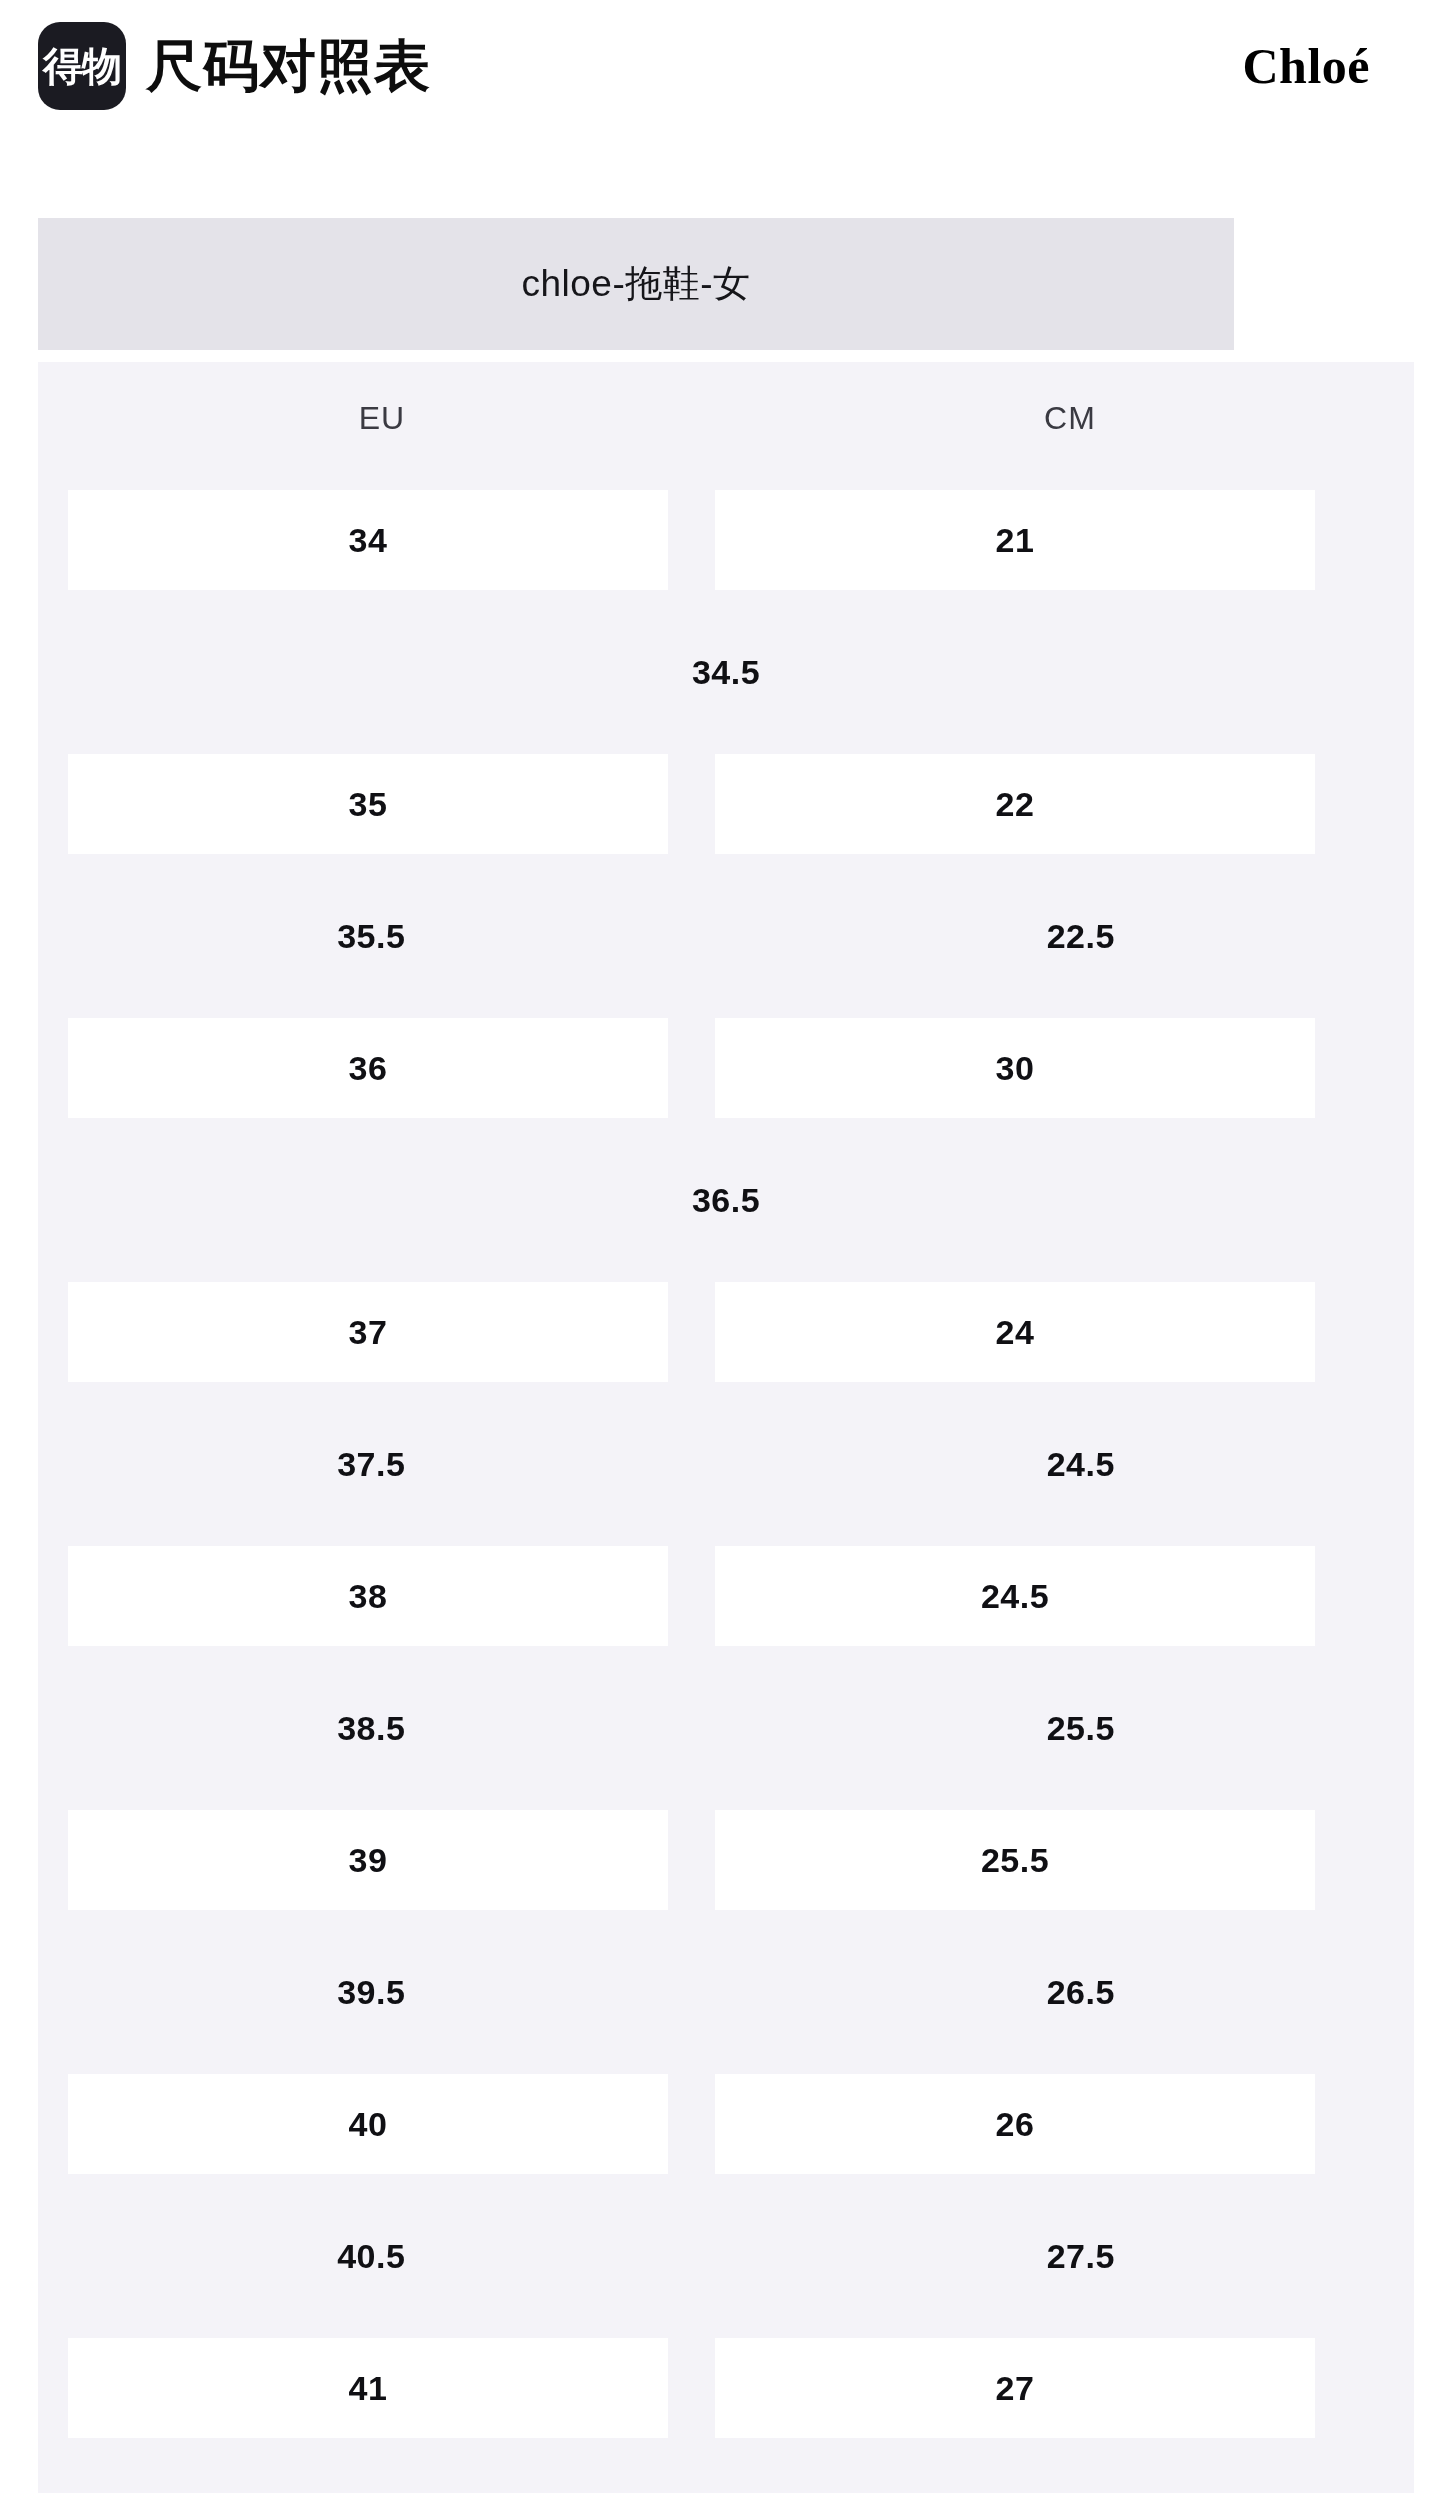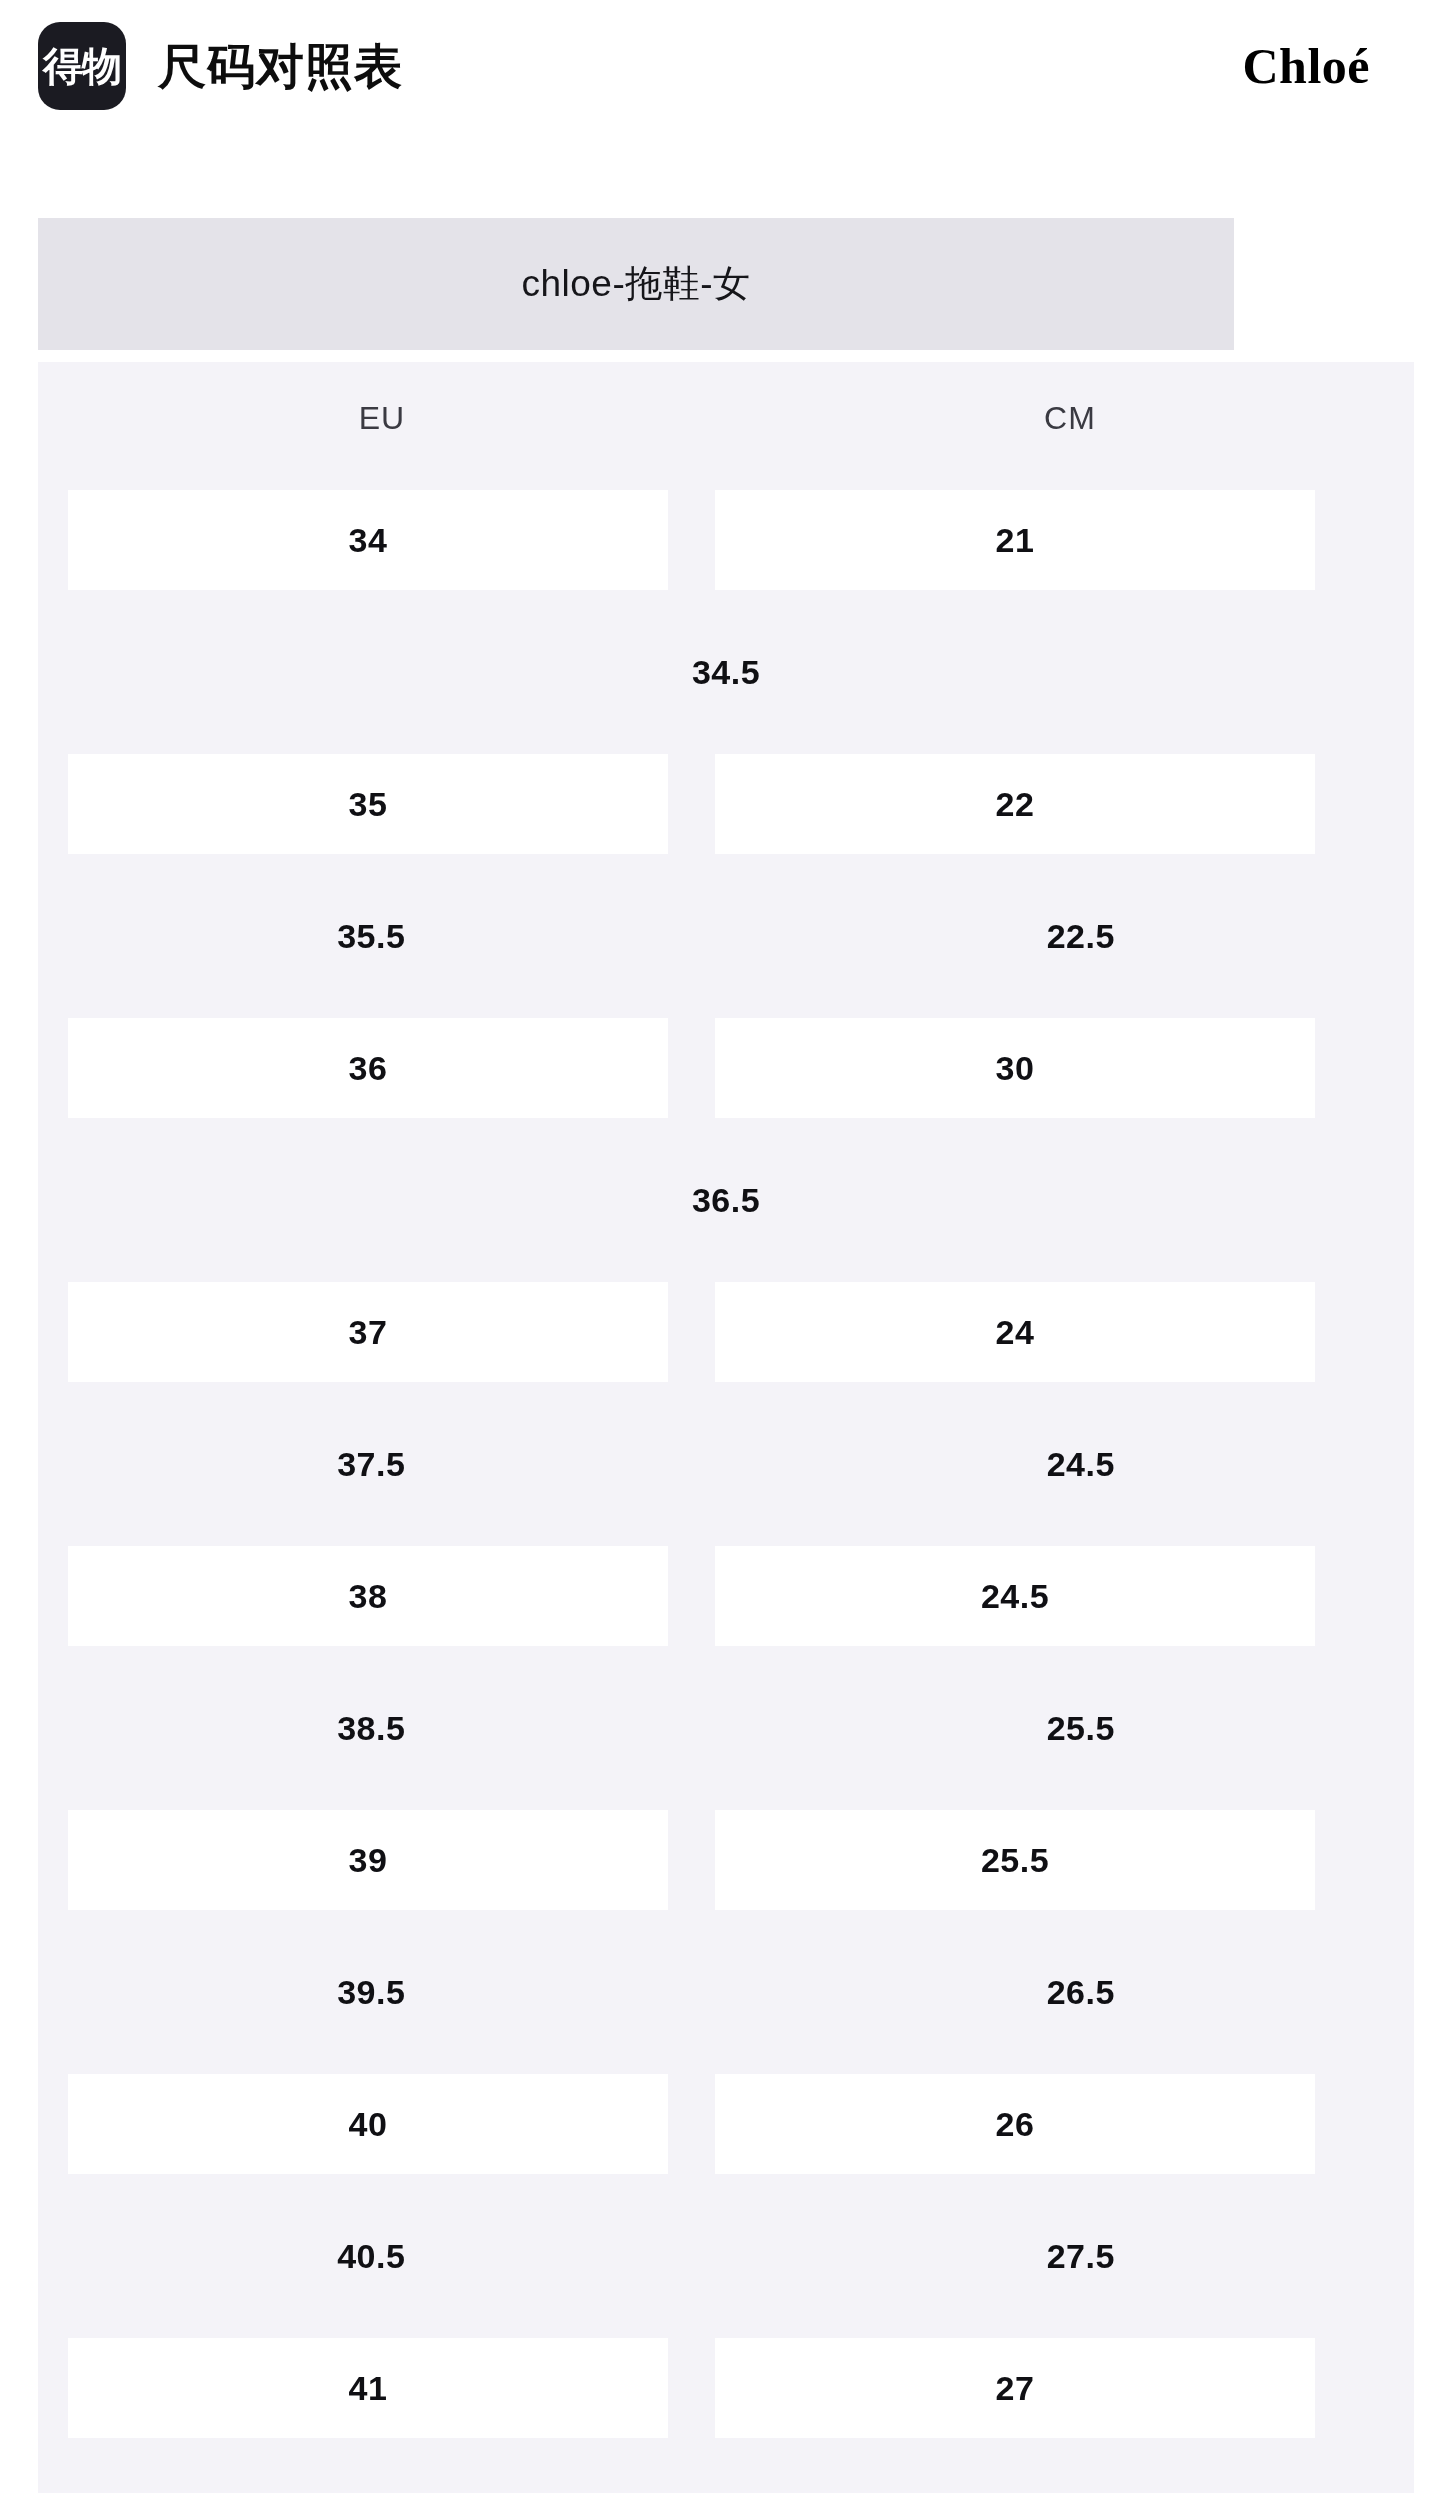--- a/index.html
+++ b/index.html
@@ -32,21 +32,21 @@
     width: 1440px;
     height: 218px;
     display: flex;
     align-items: flex-start;
     padding: 22px 40px 0 38px;
   }
 
   .brand-left {
     display: flex;
     align-items: center;
-    gap: 32px;
+    gap: 20px;
   }
 
   .app-badge {
     width: 88px;
     height: 88px;
     border-radius: 22px;
     background: #1b1b22;
     display: flex;
     align-items: center;
     justify-content: center;
@@ -56,21 +56,21 @@
   .app-badge-text {
     color: #ffffff;
     font-size: 40px;
     font-weight: 700;
     line-height: 1;
     letter-spacing: -1px;
     font-family: "DejaVu Sans", "Liberation Sans", sans-serif;
   }
 
   .header-title {
-    font-size: 48px;
+    font-size: 56px;
     font-weight: 700;
     color: #0d0d0d;
     line-height: 88px;
     letter-spacing: 1px;
     white-space: nowrap;
     font-family: "DejaVu Sans", "Liberation Sans", sans-serif;
   }
 
   .brand-right {
     margin-left: auto;

